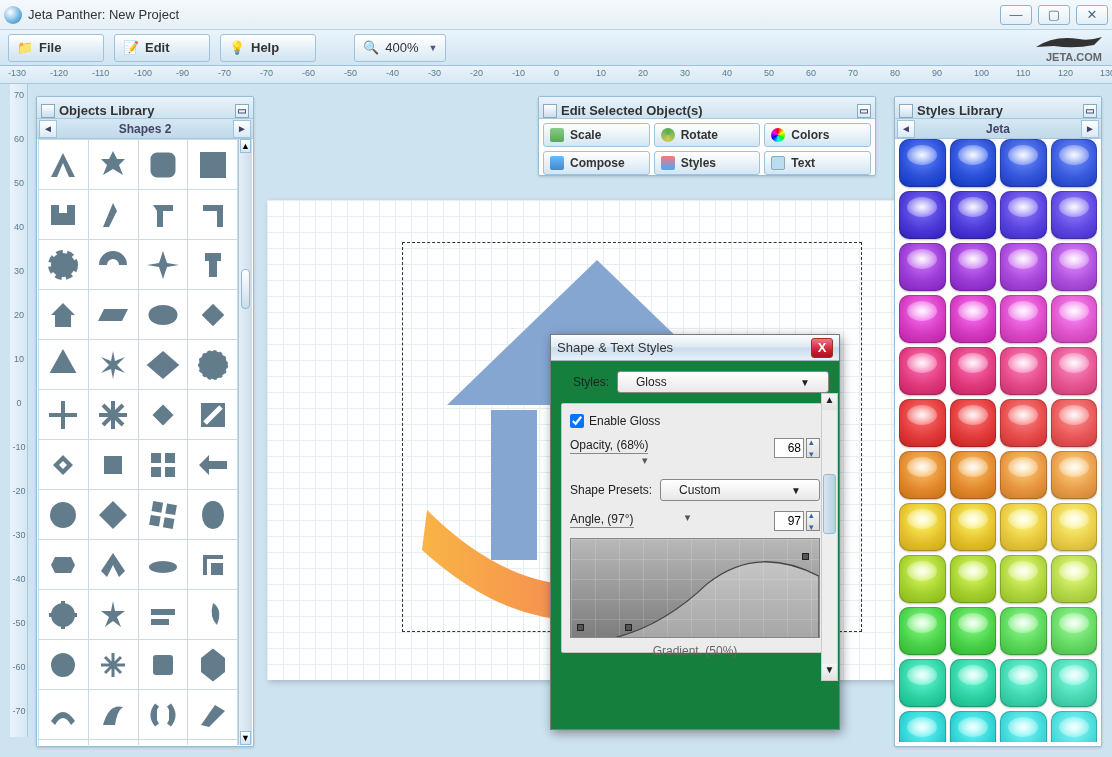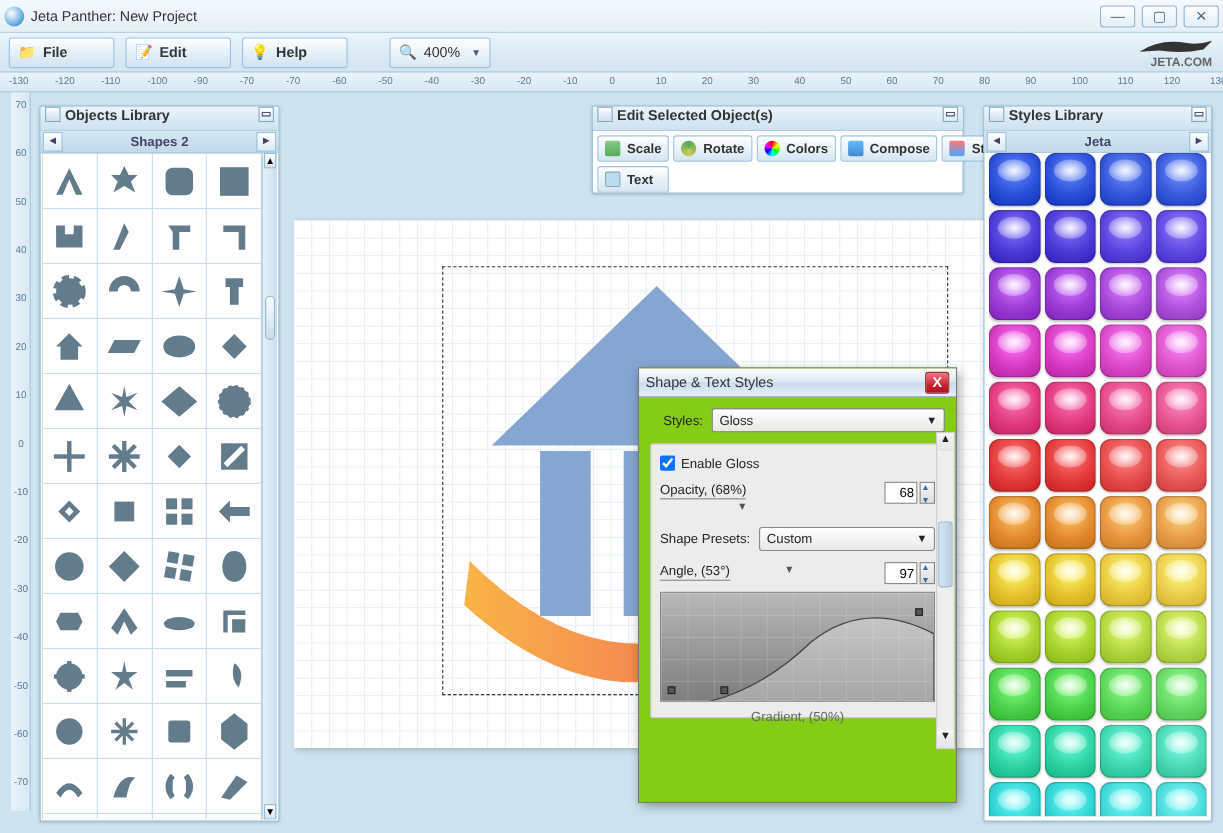--- a/index.html
+++ b/index.html
@@ -24,21 +24,21 @@
 .ruler-h { height: 18px; background: linear-gradient(#eaf3fa,#d7e8f4); border-bottom: 1px solid #a9c9dd; position: relative; overflow: hidden; font-size: 9px; color: #5a7a90; }
 .ruler-h span { position: absolute; top: 2px; }
 .ruler-v { position: absolute; left: 10px; top: 84px; width: 18px; bottom: 10px; background: linear-gradient(90deg,#eaf3fa,#d7e8f4); border-right: 1px solid #a9c9dd; font-size: 9px; color: #5a7a90; }
 .ruler-v span { position: absolute; left: 2px; width: 14px; text-align: center; }
 
 
 .workspace { position: absolute; left: 10px; right: 10px; top: 66px; bottom: 10px; }
 
 
 .panel { position: absolute; background: #fff; border: 1px solid #96bdd7; border-radius: 2px; box-shadow: 0 1px 3px rgba(0,0,0,.15); }
-.panel-header { height: 22px; background: linear-gradient(#eaf3fa,#cde2f0); border-bottom: 1px solid #a7c8dd; display: flex; align-items: flex-start; padding: 0 4px; gap: 4px; font-size: 13px; font-weight: bold; color: #333; }
+.panel-header { height: 22px; background: linear-gradient(#eaf3fa,#cde2f0); border-bottom: 1px solid #a7c8dd; display: flex; align-items: flex-end; padding: 0 4px; gap: 4px; font-size: 13px; font-weight: bold; color: #333; }
 .panel-header .picon { width: 14px; height: 14px; border: 1px solid #8ab; background: linear-gradient(#fff,#cde); }
 .panel-header .spacer { flex: 1; }
 .panel-header .mini { width: 14px; height: 14px; border: 1px solid #8ab; background: linear-gradient(#fff,#d8e9f4); font-size: 10px; text-align: center; line-height: 12px; color: #557; }
 .subheader { height: 20px; background: linear-gradient(#d5e7f3,#c0d9ea); display: flex; align-items: center; font-size: 12px; color: #446; font-weight: bold; border-bottom: 1px solid #a7c8dd; }
 .subheader .arrow { width: 18px; height: 18px; border: 1px solid #9fc3da; background: linear-gradient(#fff,#d8e9f4); margin: 0 2px; text-align: center; line-height: 16px; font-size: 10px; }
 .subheader .lbl { flex: 1; text-align: center; }
 
 
 .shapes-wrap { position: absolute; top: 42px; left: 1px; right: 1px; bottom: 1px; overflow: hidden; display: flex; }
 .shapes-grid { flex: 1; display: grid; grid-template-columns: repeat(4, 1fr); grid-auto-rows: 49px; gap: 1px; padding: 1px; background: #c9dbe7; }
@@ -49,40 +49,40 @@
 .left-scroll .thumb { position: absolute; left: 2px; right: 2px; top: 130px; height: 40px; background: linear-gradient(#fff,#c8ddec); border: 1px solid #94b9d1; border-radius: 4px; }
 .left-scroll .arr { position: absolute; left: 1px; right: 1px; height: 14px; background: linear-gradient(#fff,#d3e5f1); border: 1px solid #98bdd5; text-align: center; font-size: 9px; line-height: 12px; }
 
 
 .canvas { position: absolute; left: 257px; top: 134px; width: 640px; height: 480px; background: #fff; box-shadow: 2px 2px 6px rgba(0,0,0,.2); }
 .canvas .grid { position: absolute; inset: 0; background-image: linear-gradient(#e6eef4 1px, transparent 1px), linear-gradient(90deg, #e6eef4 1px, transparent 1px); background-size: 16px 16px; }
 .canvas .sel { position: absolute; left: 135px; top: 42px; width: 460px; height: 390px; border: 1px dashed #333; }
 
 
 .esel { left: 528px; top: 30px; width: 338px; height: 80px; }
-.esel-grid { display: grid; grid-template-columns: 1fr 1fr 1fr 1fr 1fr; gap: 4px; padding: 4px; }
+.esel-grid { display: grid; grid-template-columns: 1fr 1fr 1fr; gap: 4px; padding: 4px; }
 .esel-btn { height: 24px; border: 1px solid #9fc3da; border-radius: 3px; background: linear-gradient(#ffffff,#d3e6f2); display: flex; align-items: center; gap: 6px; padding: 0 6px; font-size: 12px; font-weight: bold; color: #333; }
 .esel-btn .ic { width: 14px; height: 14px; border-radius: 2px; }
 
 
 .styleslib { right: 0; top: 30px; width: 208px; bottom: 0; }
 .styles-wrap { position: absolute; top: 42px; left: 4px; right: 4px; bottom: 4px; overflow: hidden; }
 .styles-grid { display: grid; grid-template-columns: repeat(4, 1fr); grid-auto-rows: 48px; gap: 4px; }
 .style-cell { border-radius: 10px; position: relative; box-shadow: inset 0 0 0 1px rgba(0,0,0,.2), 0 1px 2px rgba(0,0,0,.25); }
 .style-cell::before { content: ""; position: absolute; left: 18%; right: 18%; top: 12%; height: 42%; background: radial-gradient(ellipse at center, rgba(255,255,255,.95), rgba(255,255,255,0)); border-radius: 50%; }
 
 
-.dialog { position: absolute; left: 570px; top: 268px; width: 290px; height: 396px; background: #84cc16; border: 1px solid #7a7a7a; box-shadow: 2px 3px 10px rgba(0,0,0,.4); }
+.dialog { position: absolute; left: 540px; top: 268px; width: 290px; height: 396px; background: #15803d; border: 1px solid #7a7a7a; box-shadow: 2px 3px 10px rgba(0,0,0,.4); }
 .dlg-title { height: 26px; background: linear-gradient(#fdfdfe,#dce8f3 48%, #c9dbed 52%, #e7f0f8); display: flex; align-items: center; padding: 0 6px; font-size: 13px; color: #333; border-bottom: 1px solid #a8b4bf; }
 .dlg-title .spacer { flex: 1; }
 .dlg-close { width: 22px; height: 20px; background: linear-gradient(#e78,#c23 60%, #a12); border: 1px solid #932; border-radius: 3px; color: #fff; font-weight: bold; text-align: center; line-height: 18px; font-size: 13px; }
 .dlg-body { padding: 10px 10px 0 10px; font-size: 12px; color: #222; }
 .dlg-row { display: flex; align-items: center; gap: 8px; margin-bottom: 10px; }
 .dlg-row label { width: 48px; text-align: right; }
-.combo { flex: 1; height: 22px; border: 1px solid #888; background: linear-gradient(#fff,#e8e8e8); display: flex; align-items: center; padding: 0 6px; border-radius: 3px; justify-content: space-between; }
+.combo { flex: 1; height: 22px; border: 1px solid #888; background: linear-gradient(#fff,#e8e8e8); display: flex; align-items: center; padding: 0 18px; border-radius: 3px; justify-content: space-between; }
 .combo .chev { font-size: 10px; }
 .group { border: 1px solid #c4c4c4; border-radius: 2px; padding: 10px 8px 0 8px; position: relative; height: 250px; background: #ececec; }
 .chk { display: flex; align-items: flex-start; gap: 5px; margin-bottom: 10px; }
 .chk input { width: 14px; height: 14px; }
 .slider-row { margin-bottom: 10px; }
 .slider-row .slabel { font-size: 12px; display: inline-block; border-bottom: 1px solid #888; padding-bottom: 1px; }
 .slider-row .track { position: relative; height: 10px; margin-top: 2px; width: 130px; display: inline-block; }
 .slider-row .spin { float: right; display: flex; align-items: center; gap: 2px; }
 .spin input { width: 30px; height: 20px; border: 1px solid #888; text-align: right; padding-right: 2px; font-size: 12px; }
 .spin .updn { width: 14px; height: 20px; border: 1px solid #888; background: linear-gradient(#f7f7f7,#ddd); position: relative; }
@@ -614,21 +614,21 @@
           <div class="track"><span style="position:absolute;left:72px;top:-2px;font-size:11px;color:#555">▾</span></div>
         </div>
         <div class="dlg-row" style="margin-bottom:10px">
           <span style="white-space:nowrap">Shape Presets:</span>
           <div class="combo">
             <span>Custom</span>
             <span class="chev">▼</span>
           </div>
         </div>
         <div class="slider-row">
-          <span class="slabel">Angle, (53°)</span>
+          <span class="slabel">Angle, (97°)</span>
           <div class="spin">
             <input value="97" style="">
             <div class="updn"></div>
           </div>
           <div class="track"><span style="position:absolute;left:48px;top:-2px;font-size:11px;color:#555">▾</span></div>
         </div>
         <div class="curve">
           <div class="gl"></div>
           <svg viewBox="0 0 100 50" preserveAspectRatio="none">
               <path d="M0 42 Q 30 42 55 18 Q 75 2 100 15 L 100 50 L 0 50 Z" fill="rgba(255,255,255,.32)" stroke="#444" stroke-width=".5"></path>

